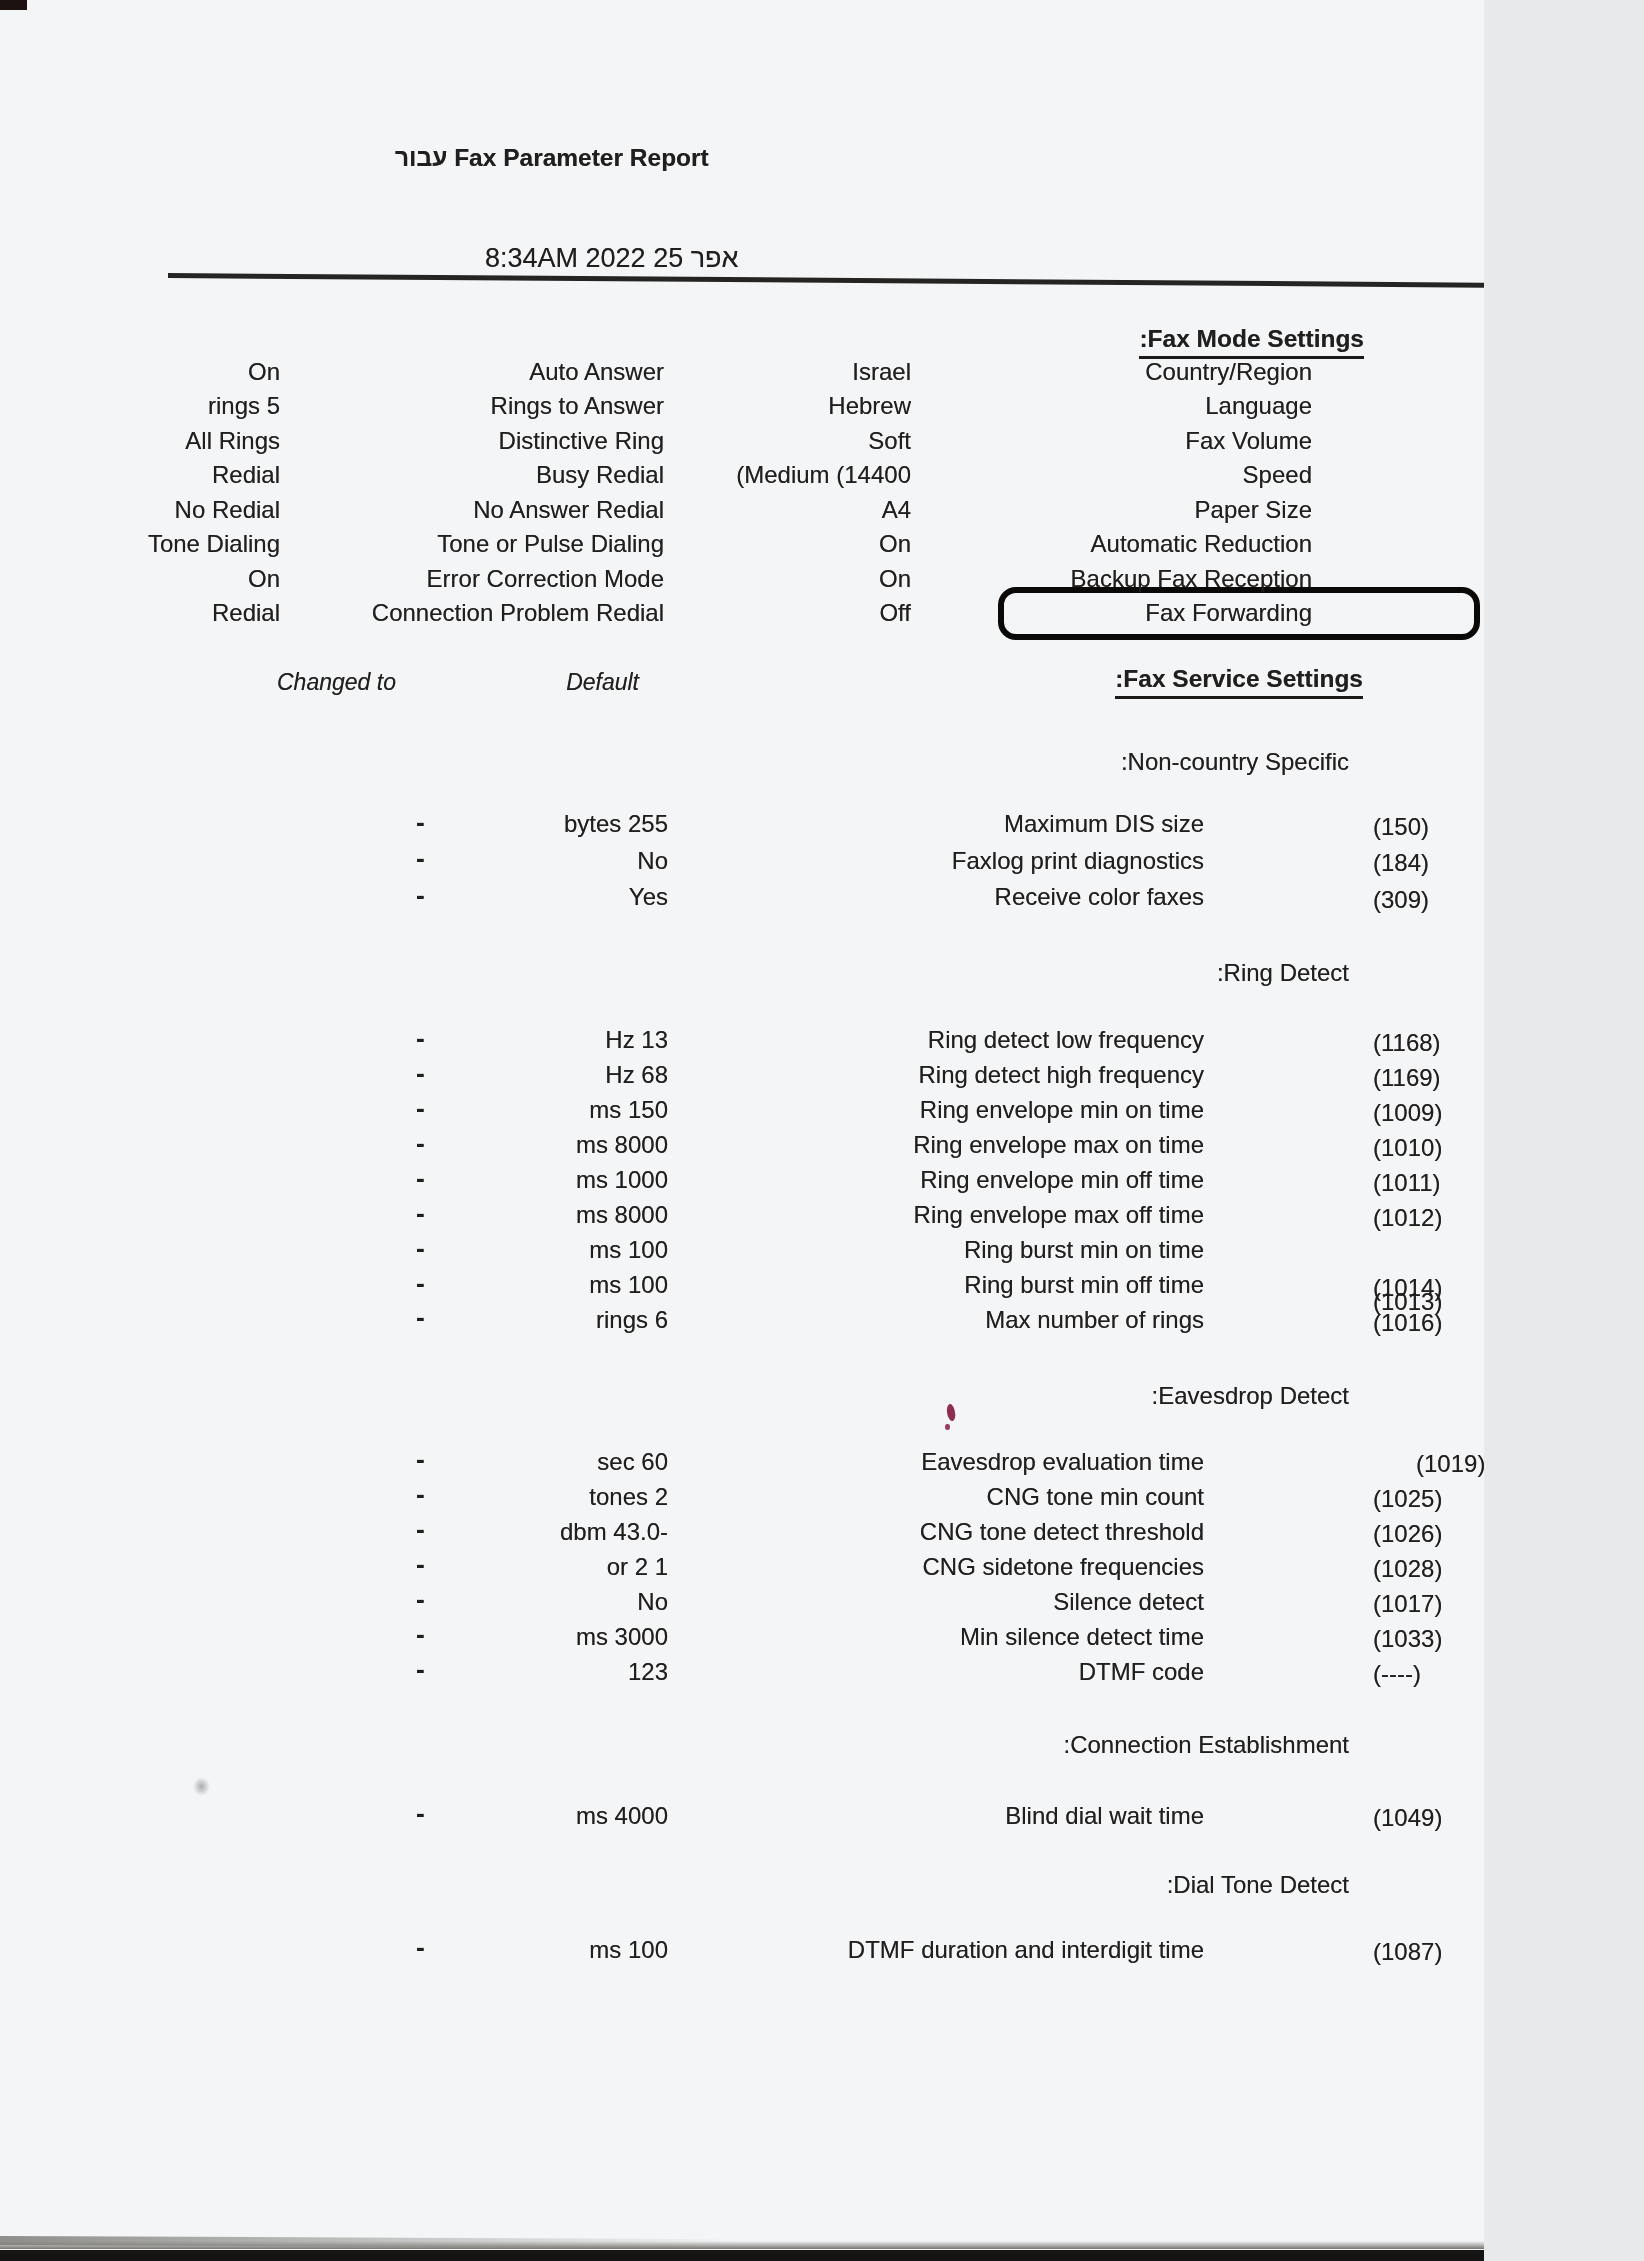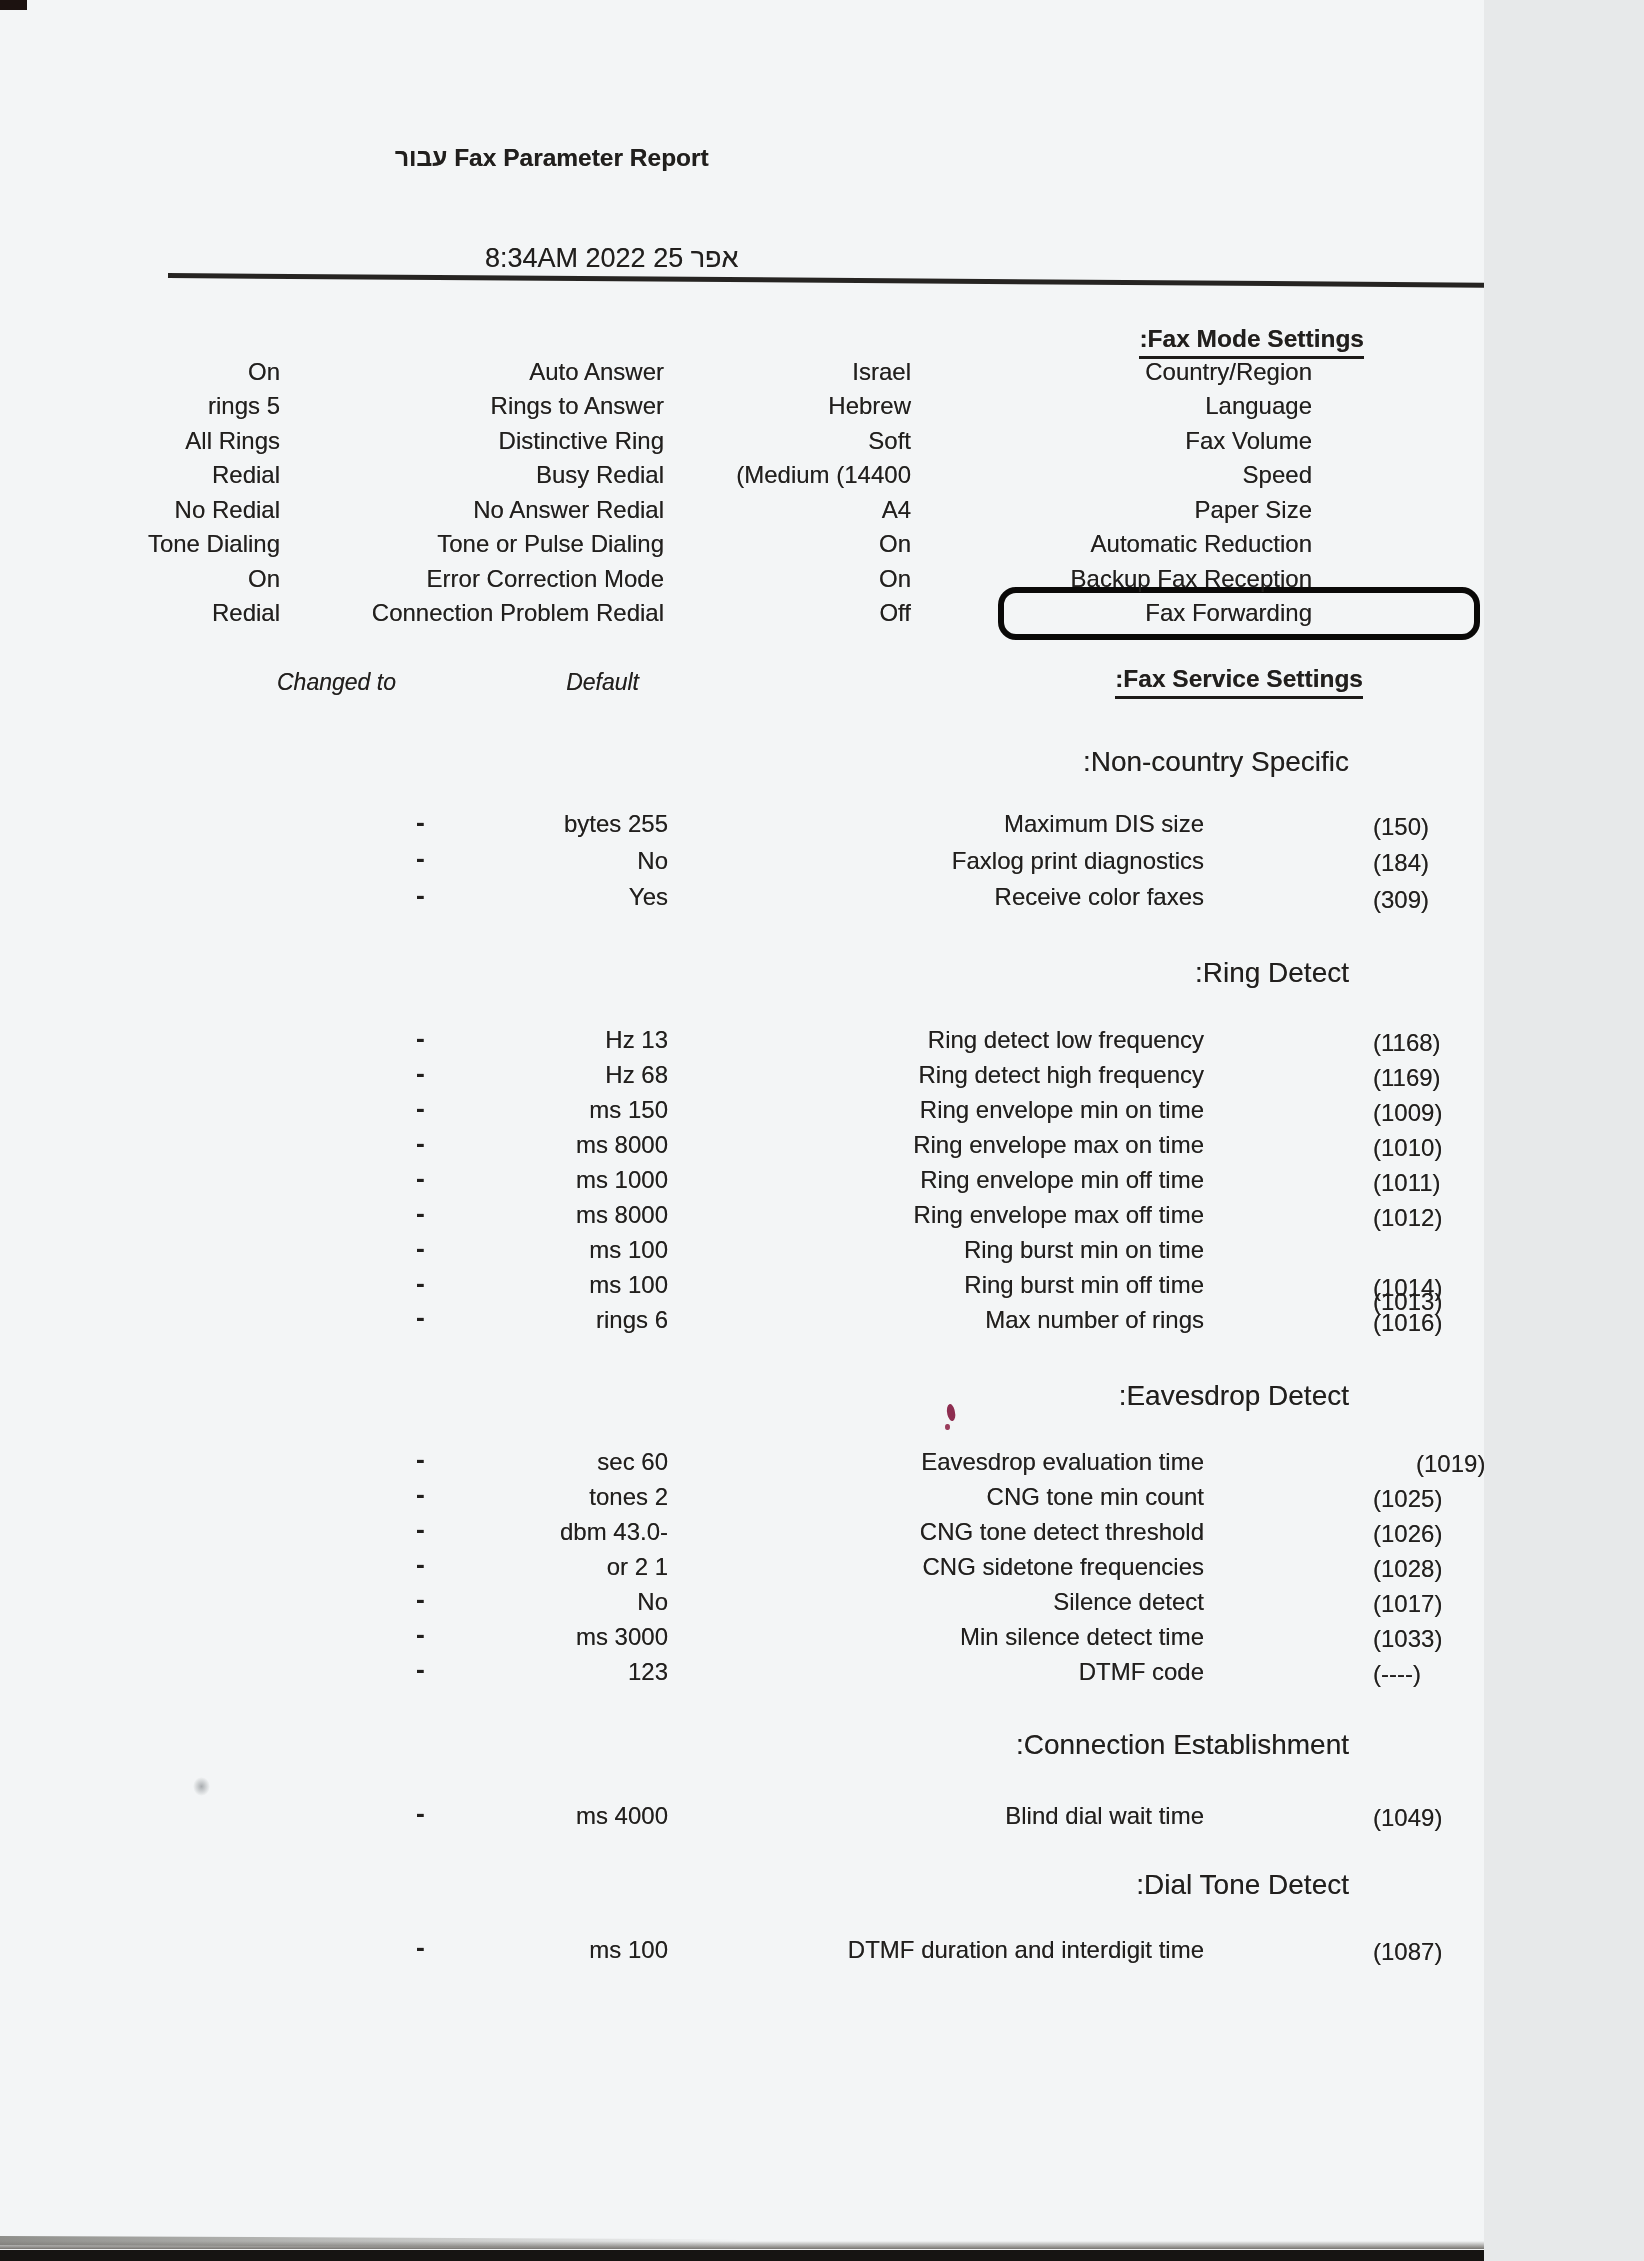--- a/index.html
+++ b/index.html
@@ -17,21 +17,21 @@
   .date{font-size:27px;}
   .rule{position:absolute;left:168px;top:273px;width:1395px;height:4.5px;background:#262422;
         transform:rotate(0.42deg);transform-origin:left center;}
   
   .uhead{font-weight:700;font-size:24.5px;border-bottom:3.2px solid #1c1a18;padding-bottom:3.2px;}
   
   .cA{right:1204px;} .cB{right:820px;} .cC{right:573px;} .cD{right:172px;}
   
   .sDash{left:416px;font-weight:700;font-size:26px;}
   .sVal{right:816px;} .sLabel{right:280px;} .sCode{left:1373px;}
-  .sHead{right:135px;font-size:28px;}
+  .sHead{right:135px;font-size:24px;}
   
   .fwdbox{position:absolute;left:998px;top:587px;width:482px;height:53px;
           border:6.4px solid #0a0908;border-radius:18px;box-sizing:border-box;}
   
   .edge-right{position:absolute;top:0;left:1633px;width:11.6px;height:2261px;
               background:#14110e;border-left:1.9px solid #d3d7d9;}
   .edge-bottom{position:absolute;left:0;top:2250px;width:1644px;height:11.6px;background:#161412;}
   .edge-bottom-shadow{position:absolute;left:0;top:2241px;width:1644px;height:8.4px;
               background:linear-gradient(to bottom, rgba(130,128,124,0), #777470);}
   .edge-bottom-wedge{position:absolute;left:0;top:2236px;width:741px;height:9px;

